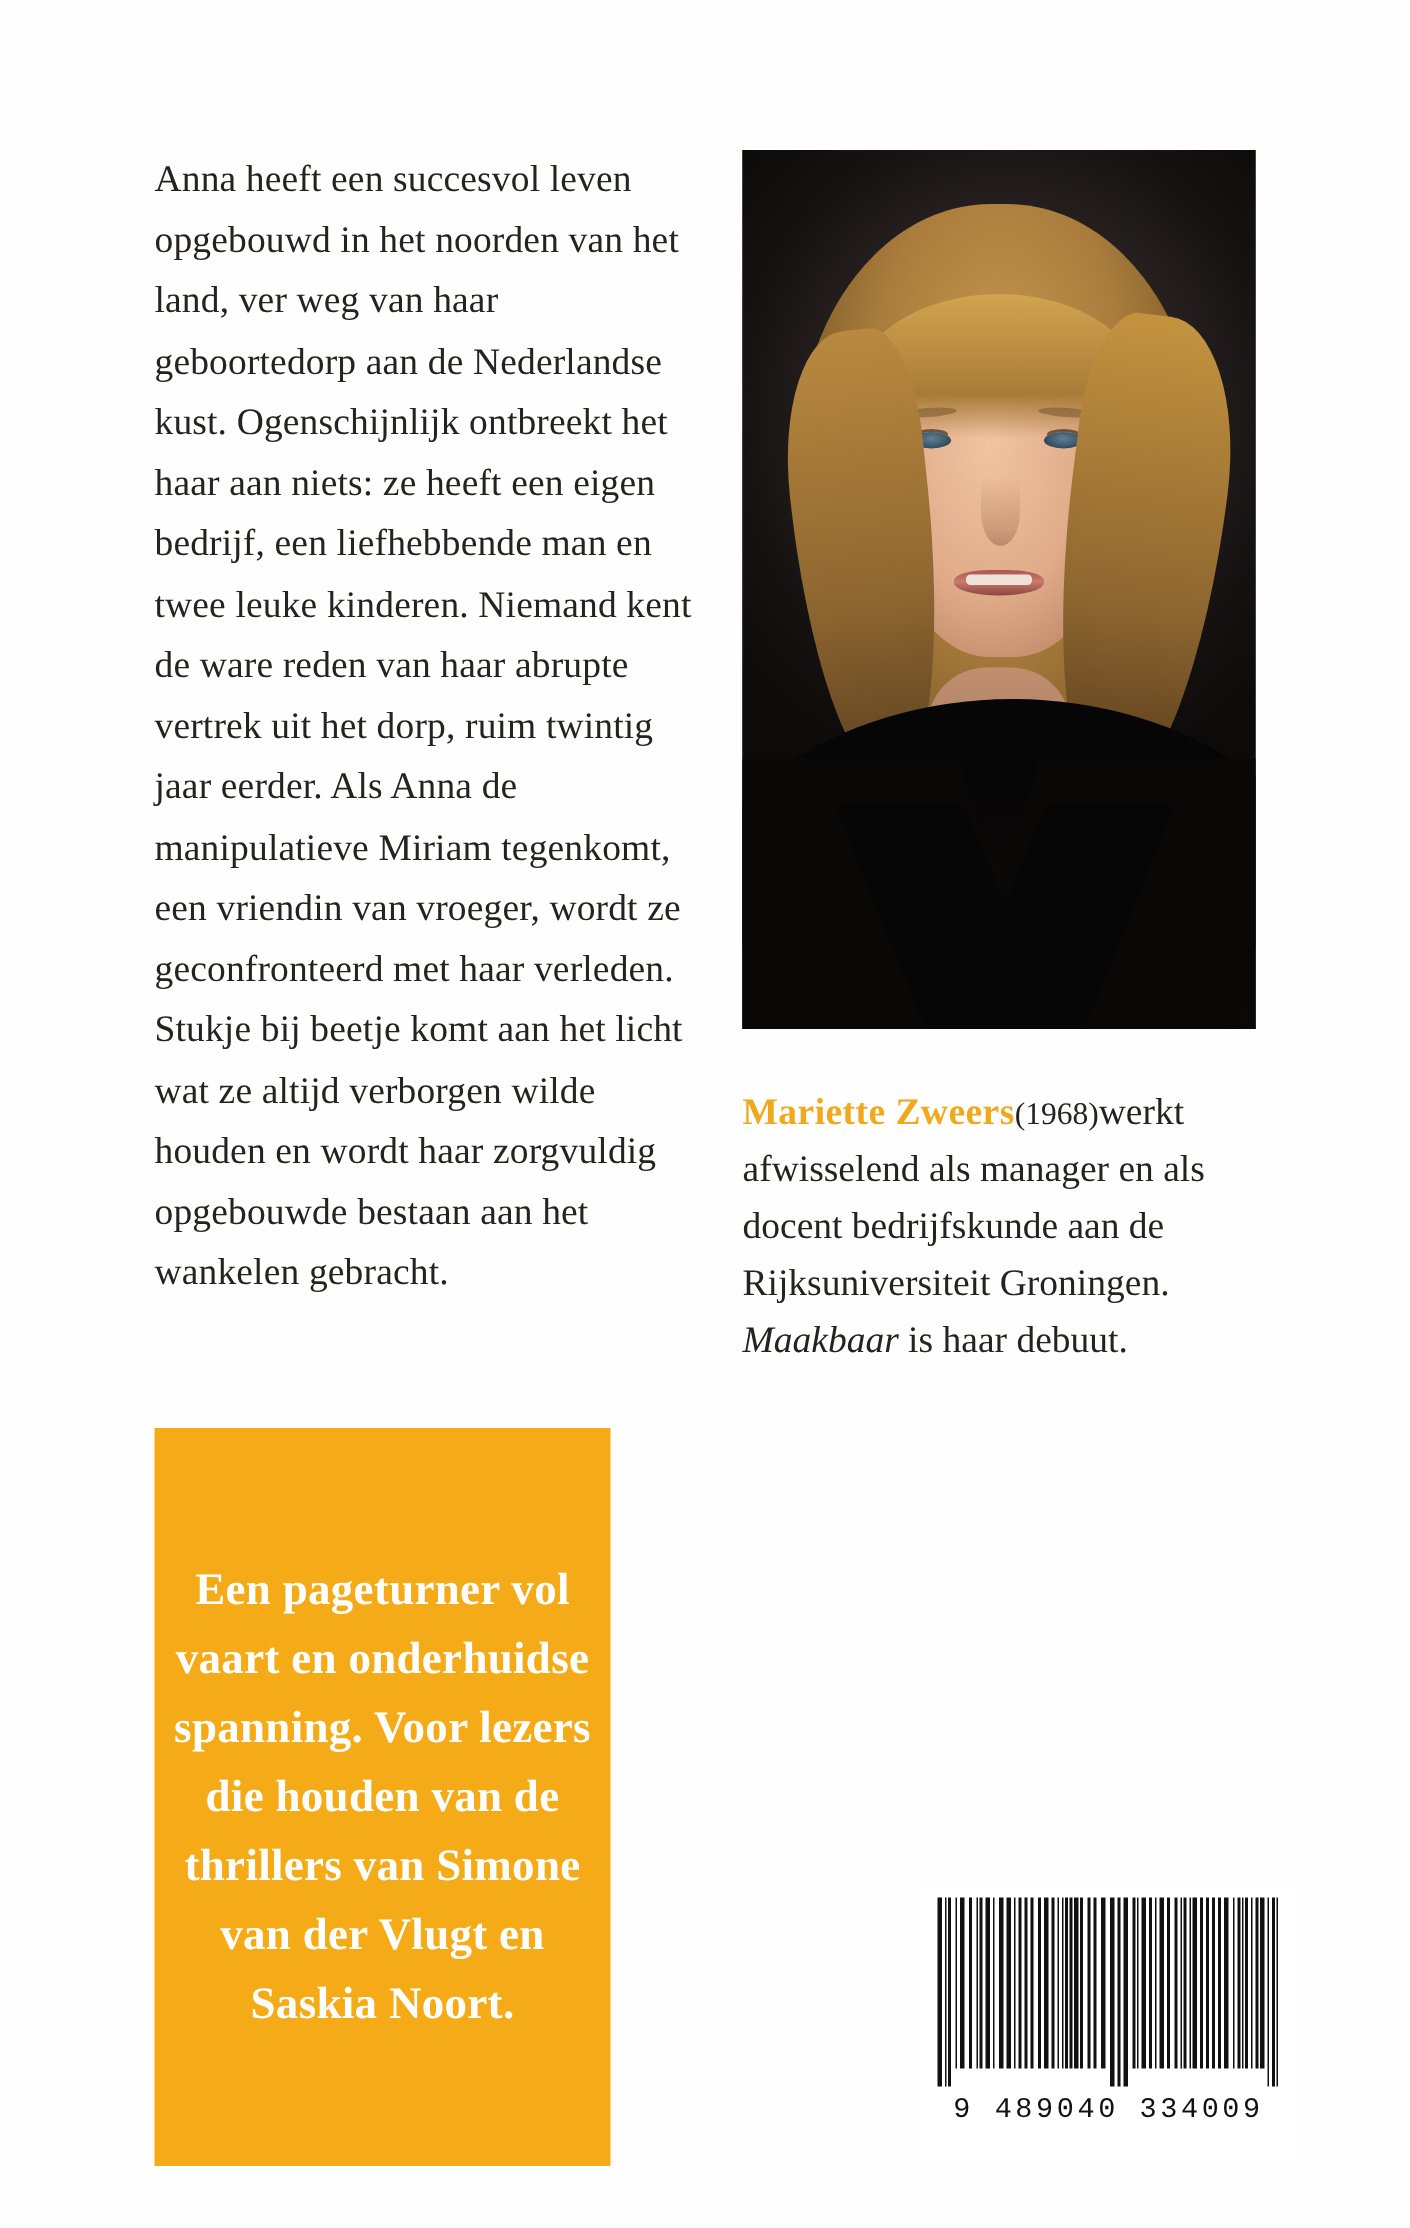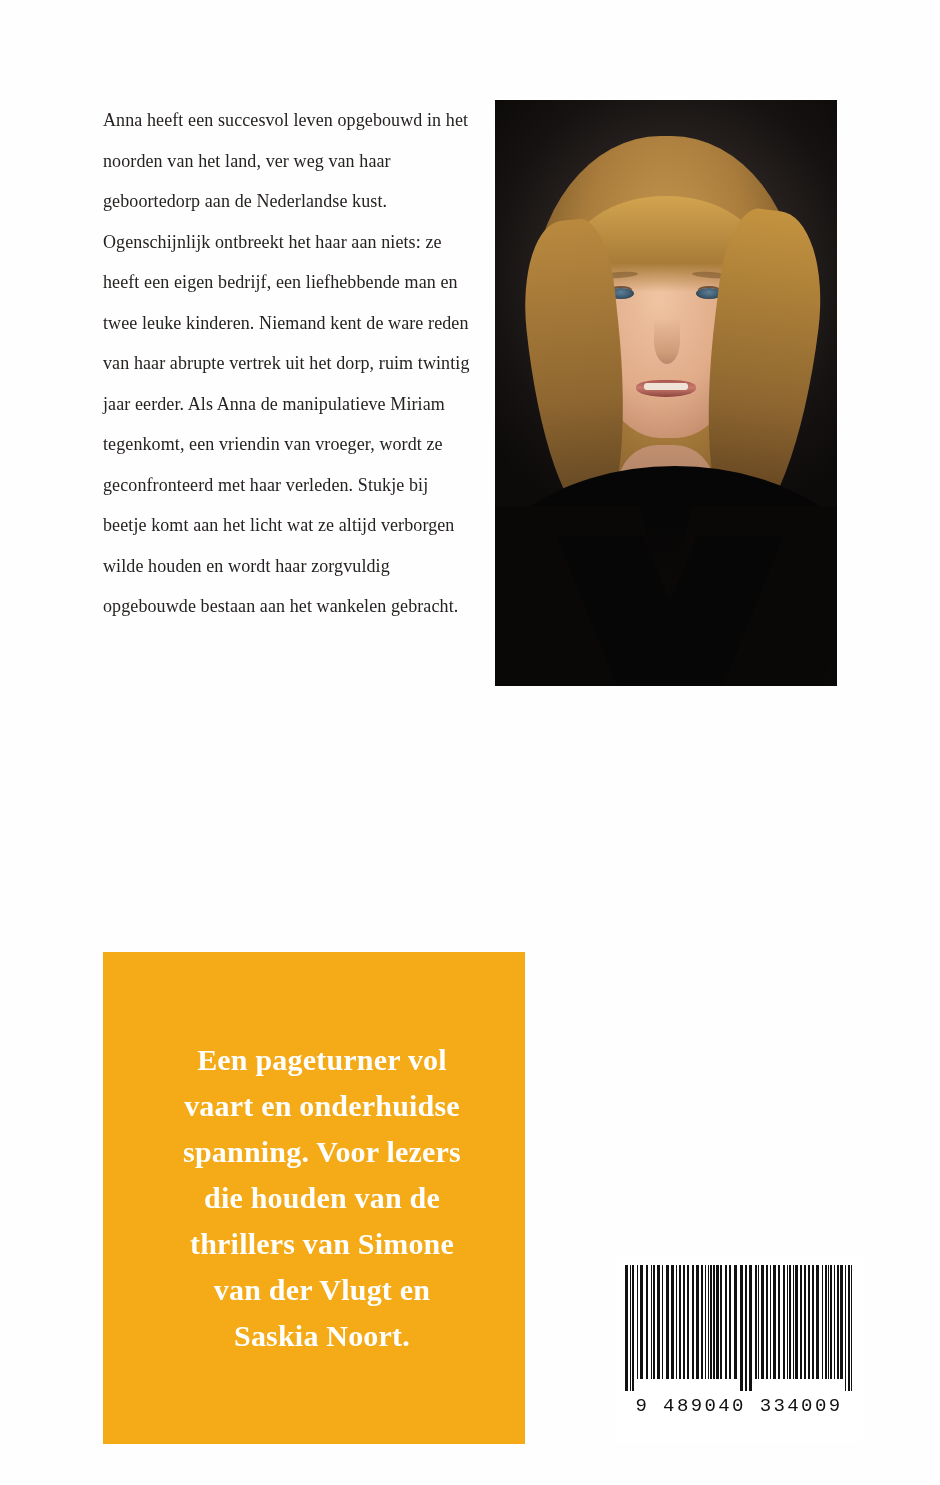--- a/index.html
+++ b/index.html
@@ -21,21 +21,21 @@
     inset: 0;
     background: #fefefe;
   }
 
   
   .blurb {
     position: absolute;
     left: 103px;
     top: 100px;
     width: 370px;
-    font-size: 18px;
+    font-size: 25px;
     line-height: 40.5px;
     letter-spacing: 0.1px;
     color: #262220;
     text-align: left;
   }
   .blurb p { margin: 0; }
 
   
   .photo-wrap {
     position: absolute;
@@ -228,27 +228,26 @@
     letter-spacing: 0.3px;
   }
   .bio .year { font-size: 21px; }
   .bio .ital { font-style: italic; }
 
   
   .quote-box {
     position: absolute;
     left: 103px;
     top: 952px;
-    width: 406px;
+    width: 304px;
     height: 492px;
     background: #f5ab17;
     display: flex;
     align-items: center;
     justify-content: center;
-    padding-left: 16px;
   }
   .quote-text {
     width: 300px;
     text-align: center;
     color: #ffffff;
     font-weight: bold;
     font-size: 30px;
     line-height: 46px;
     letter-spacing: 0.2px;
   }
@@ -321,20 +320,23 @@
       <div class="hair-left"></div>
       <div class="hair-right"></div>
       <div class="shoulders"></div>
       <div class="shoulder-l"></div>
       <div class="shoulder-r"></div>
       <div class="collar-l"></div>
       <div class="collar-r"></div>
     </div>
   </div>
 
+  <div class="bio">
+    <span class="name">Mariette Zweers</span><span class="year">(1968)</span><span>werkt afwisselend als manager en als docent bedrijfskunde aan de Rijksuniversiteit Groningen. </span><span class="ital">Maakbaar</span><span> is haar debuut.</span>
+  </div>
 
   <div class="quote-box">
     <div class="quote-text">Een pageturner vol vaart en onderhuidse spanning. Voor lezers die houden van de thrillers van Simone van der Vlugt en Saskia Noort.</div>
   </div>
 
 
   <div class="barcode-block">
     <div class="bars">
         <i style="width: 4px; margin-right: 2px; height: 126px;"></i>
         <i style="width: 2px; margin-right: 1px; height: 126px;"></i>

